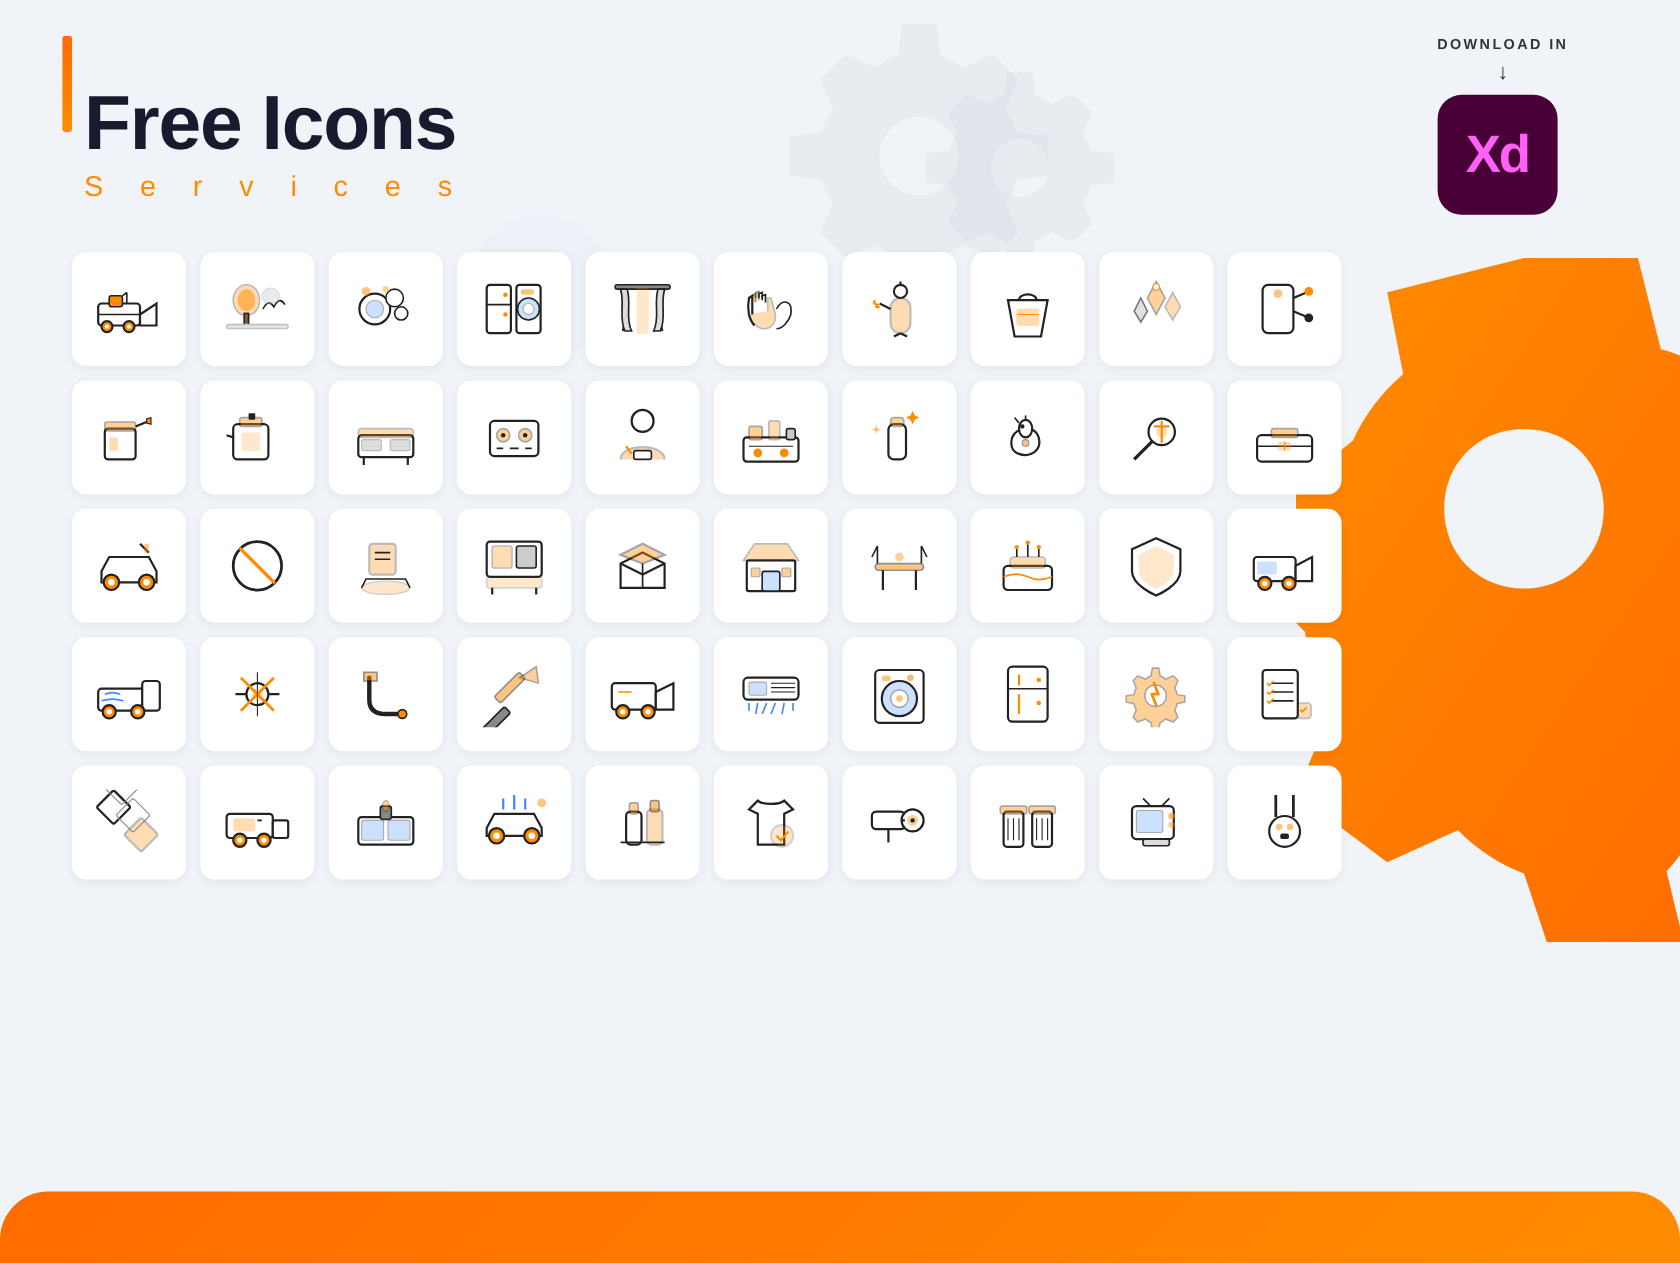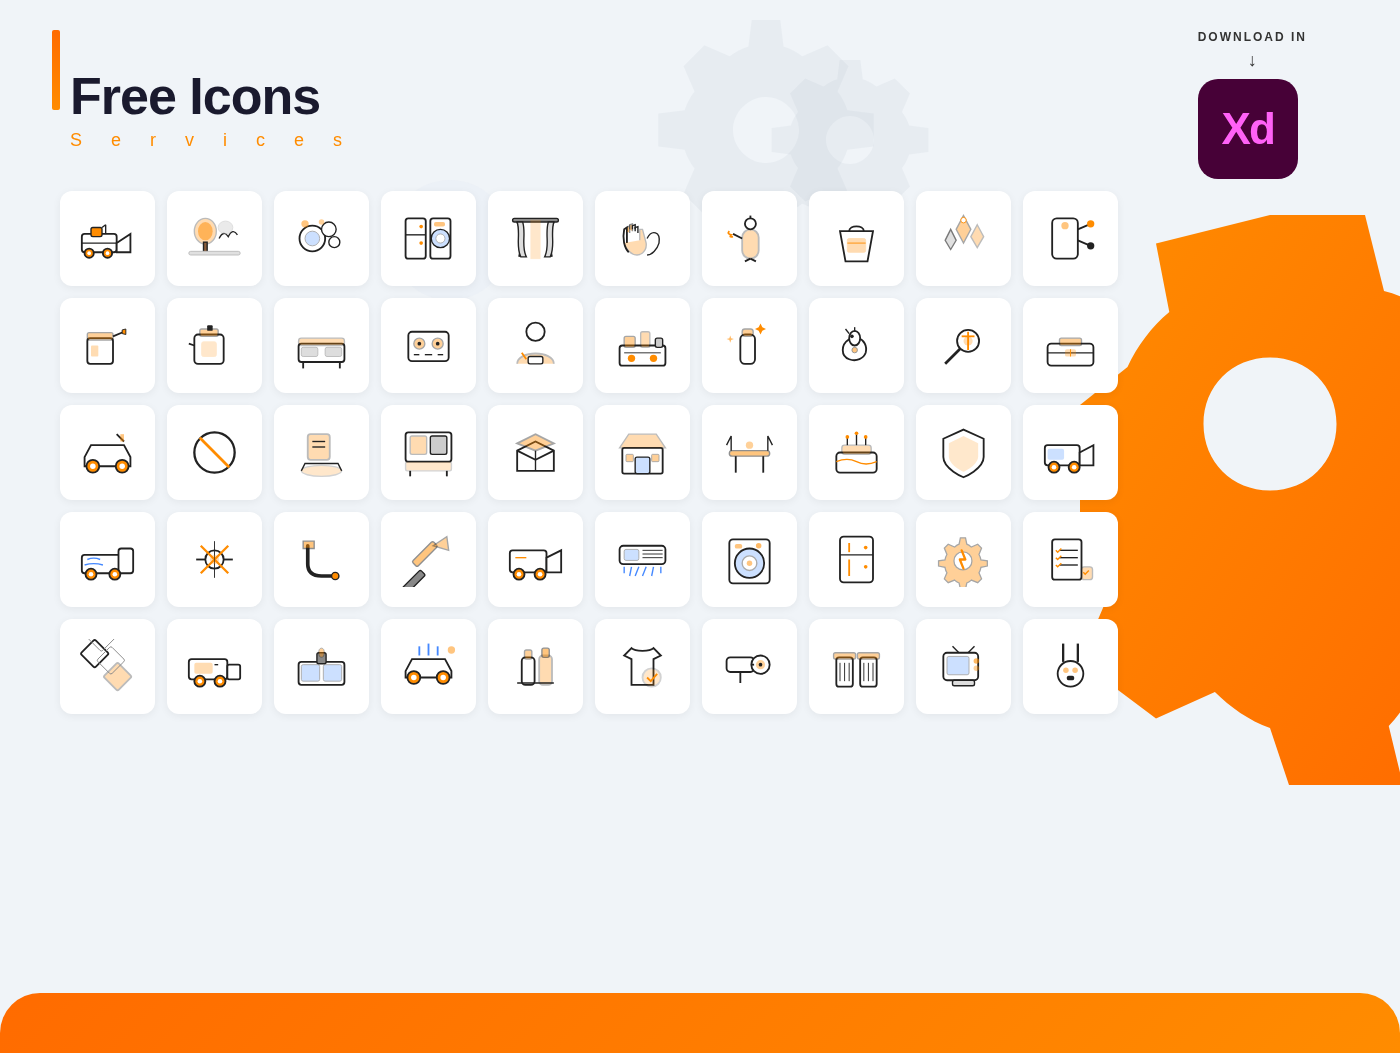--- a/index.html
+++ b/index.html
@@ -62,30 +62,30 @@
     }
 
     
     .header {
       position: relative;
       z-index: 1;
       padding: 40px 60px 20px 70px;
     }
 
     .title {
-      font-size: 52px;
+      font-size: 64px;
       font-weight: 900;
       color: #1a1a2e;
       line-height: 1;
       margin-top: 30px;
       letter-spacing: -1px;
     }
 
     .subtitle {
-      font-size: 18px;
+      font-size: 24px;
       color: #FF8C00;
       letter-spacing: 12px;
       margin-top: 8px;
       font-weight: 400;
     }
 
     
     .download-area {
       position: absolute;
       top: 30px;

